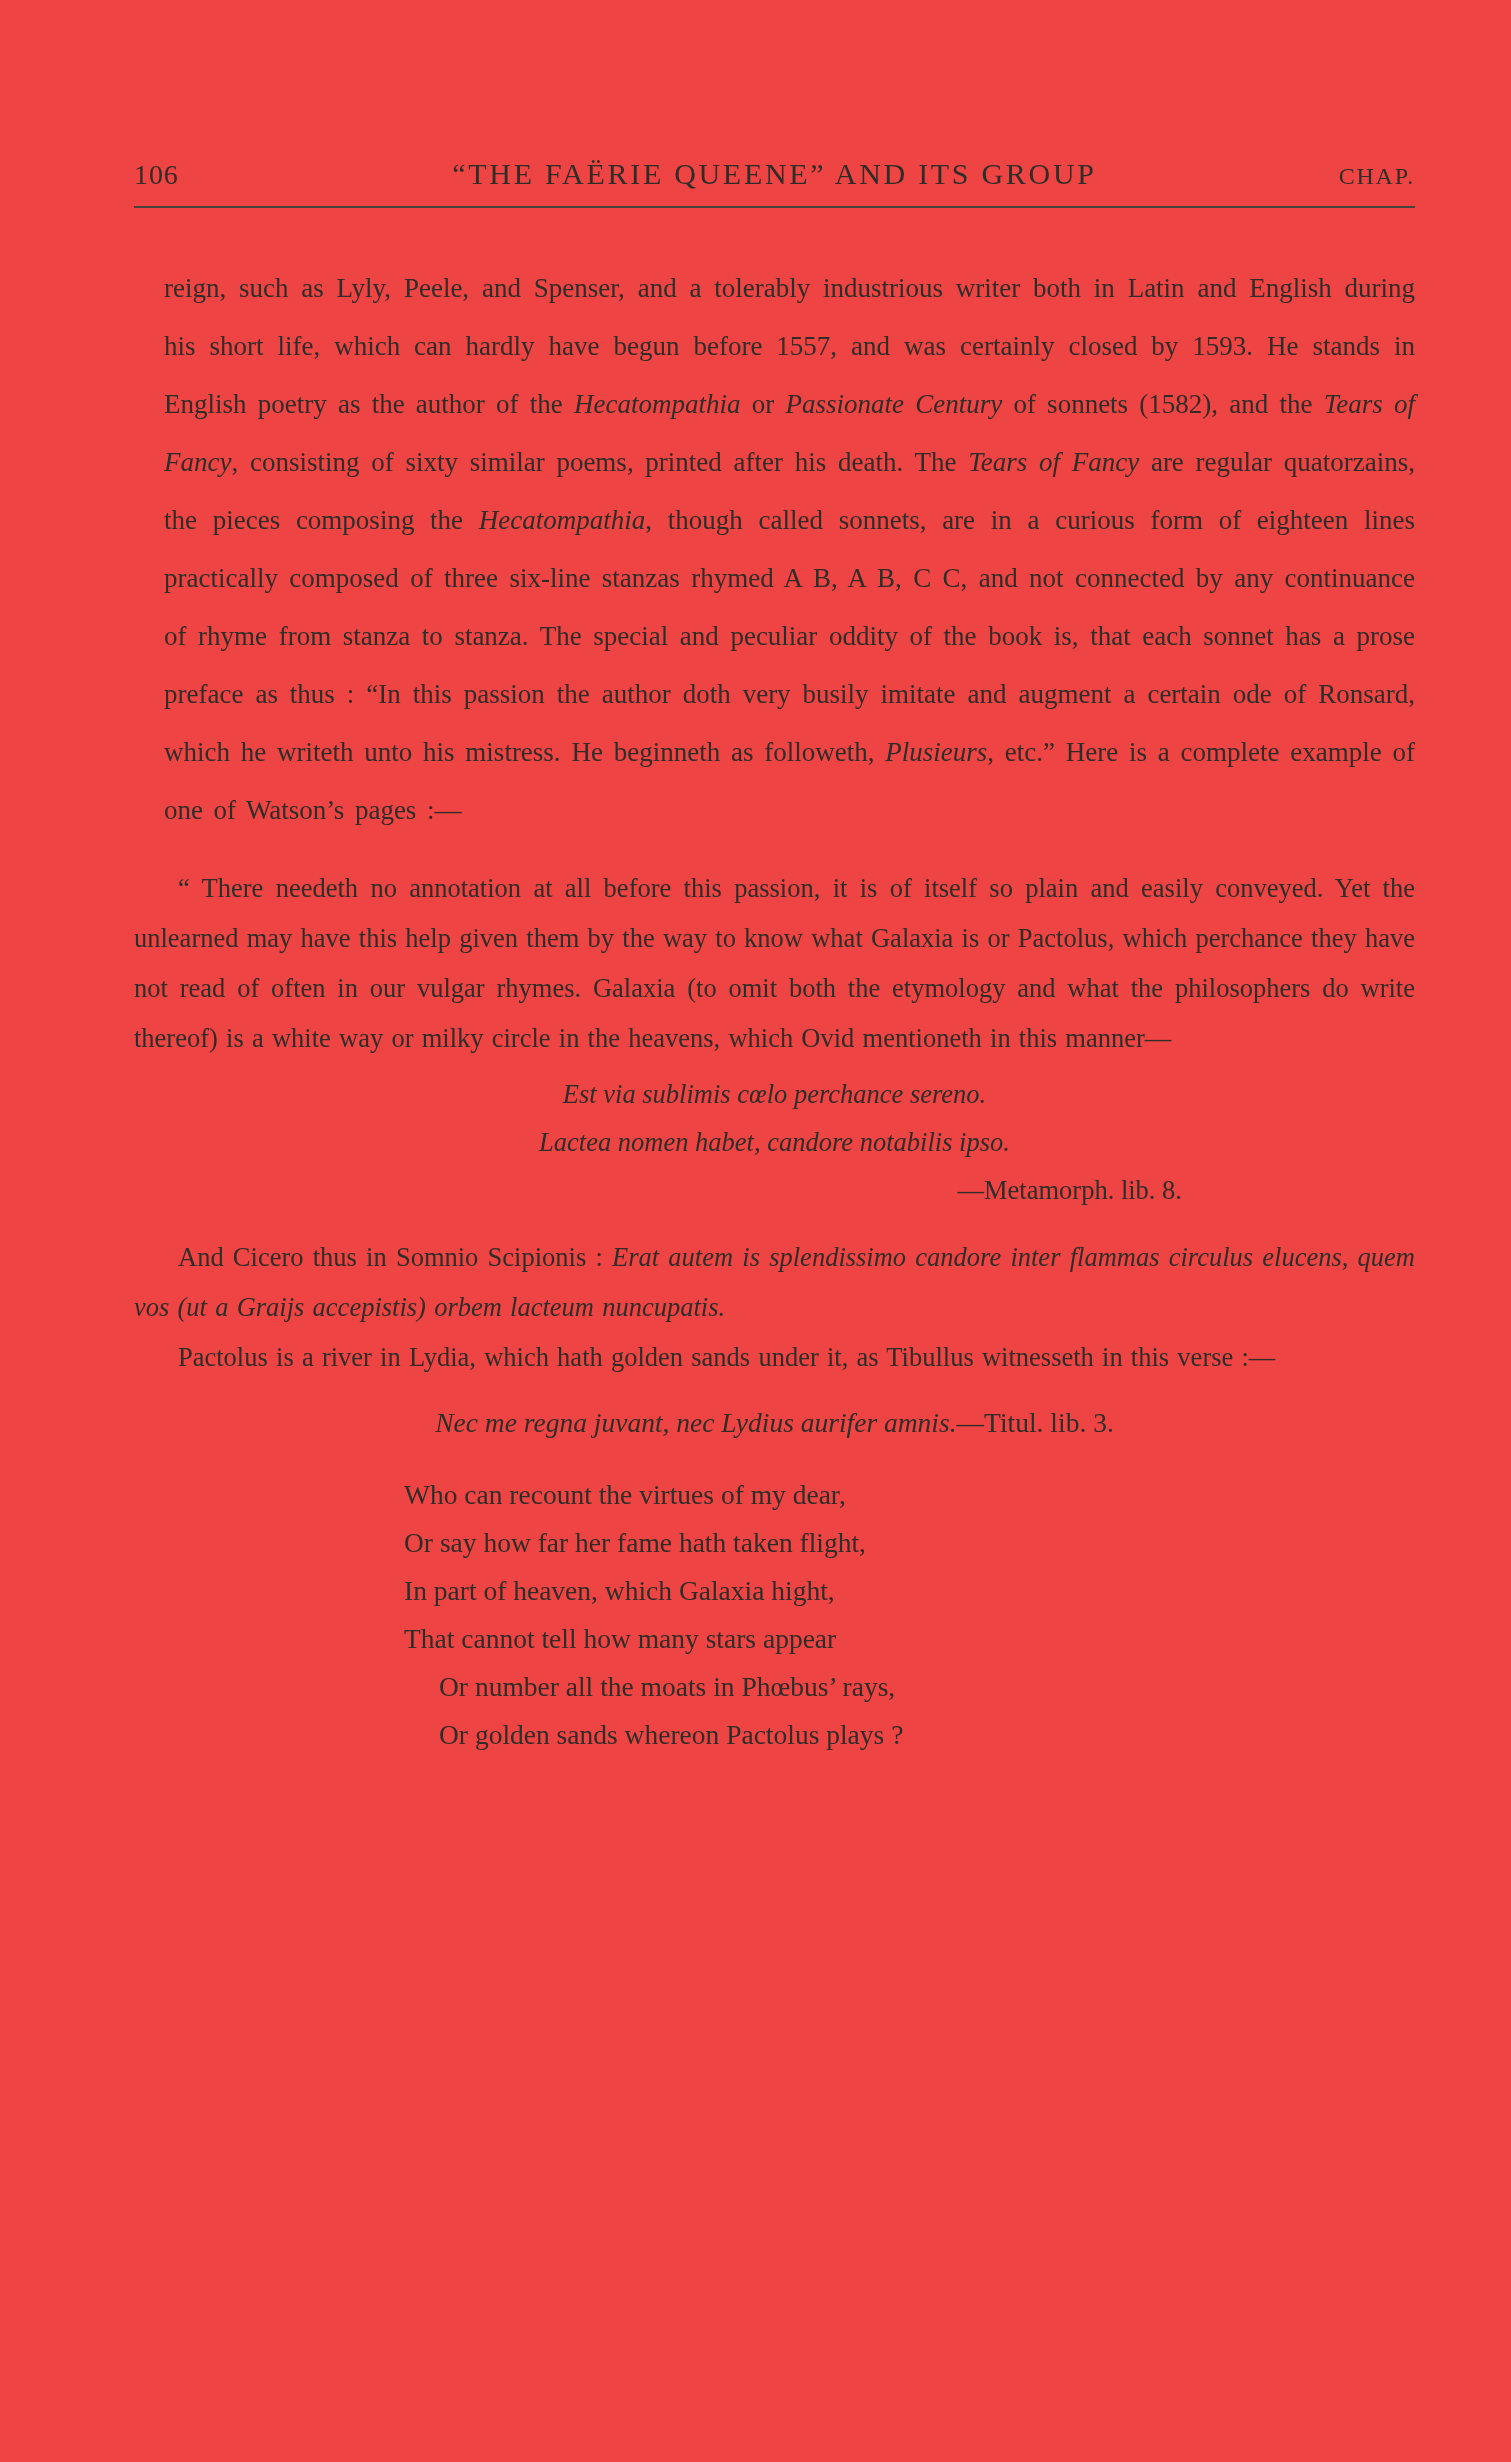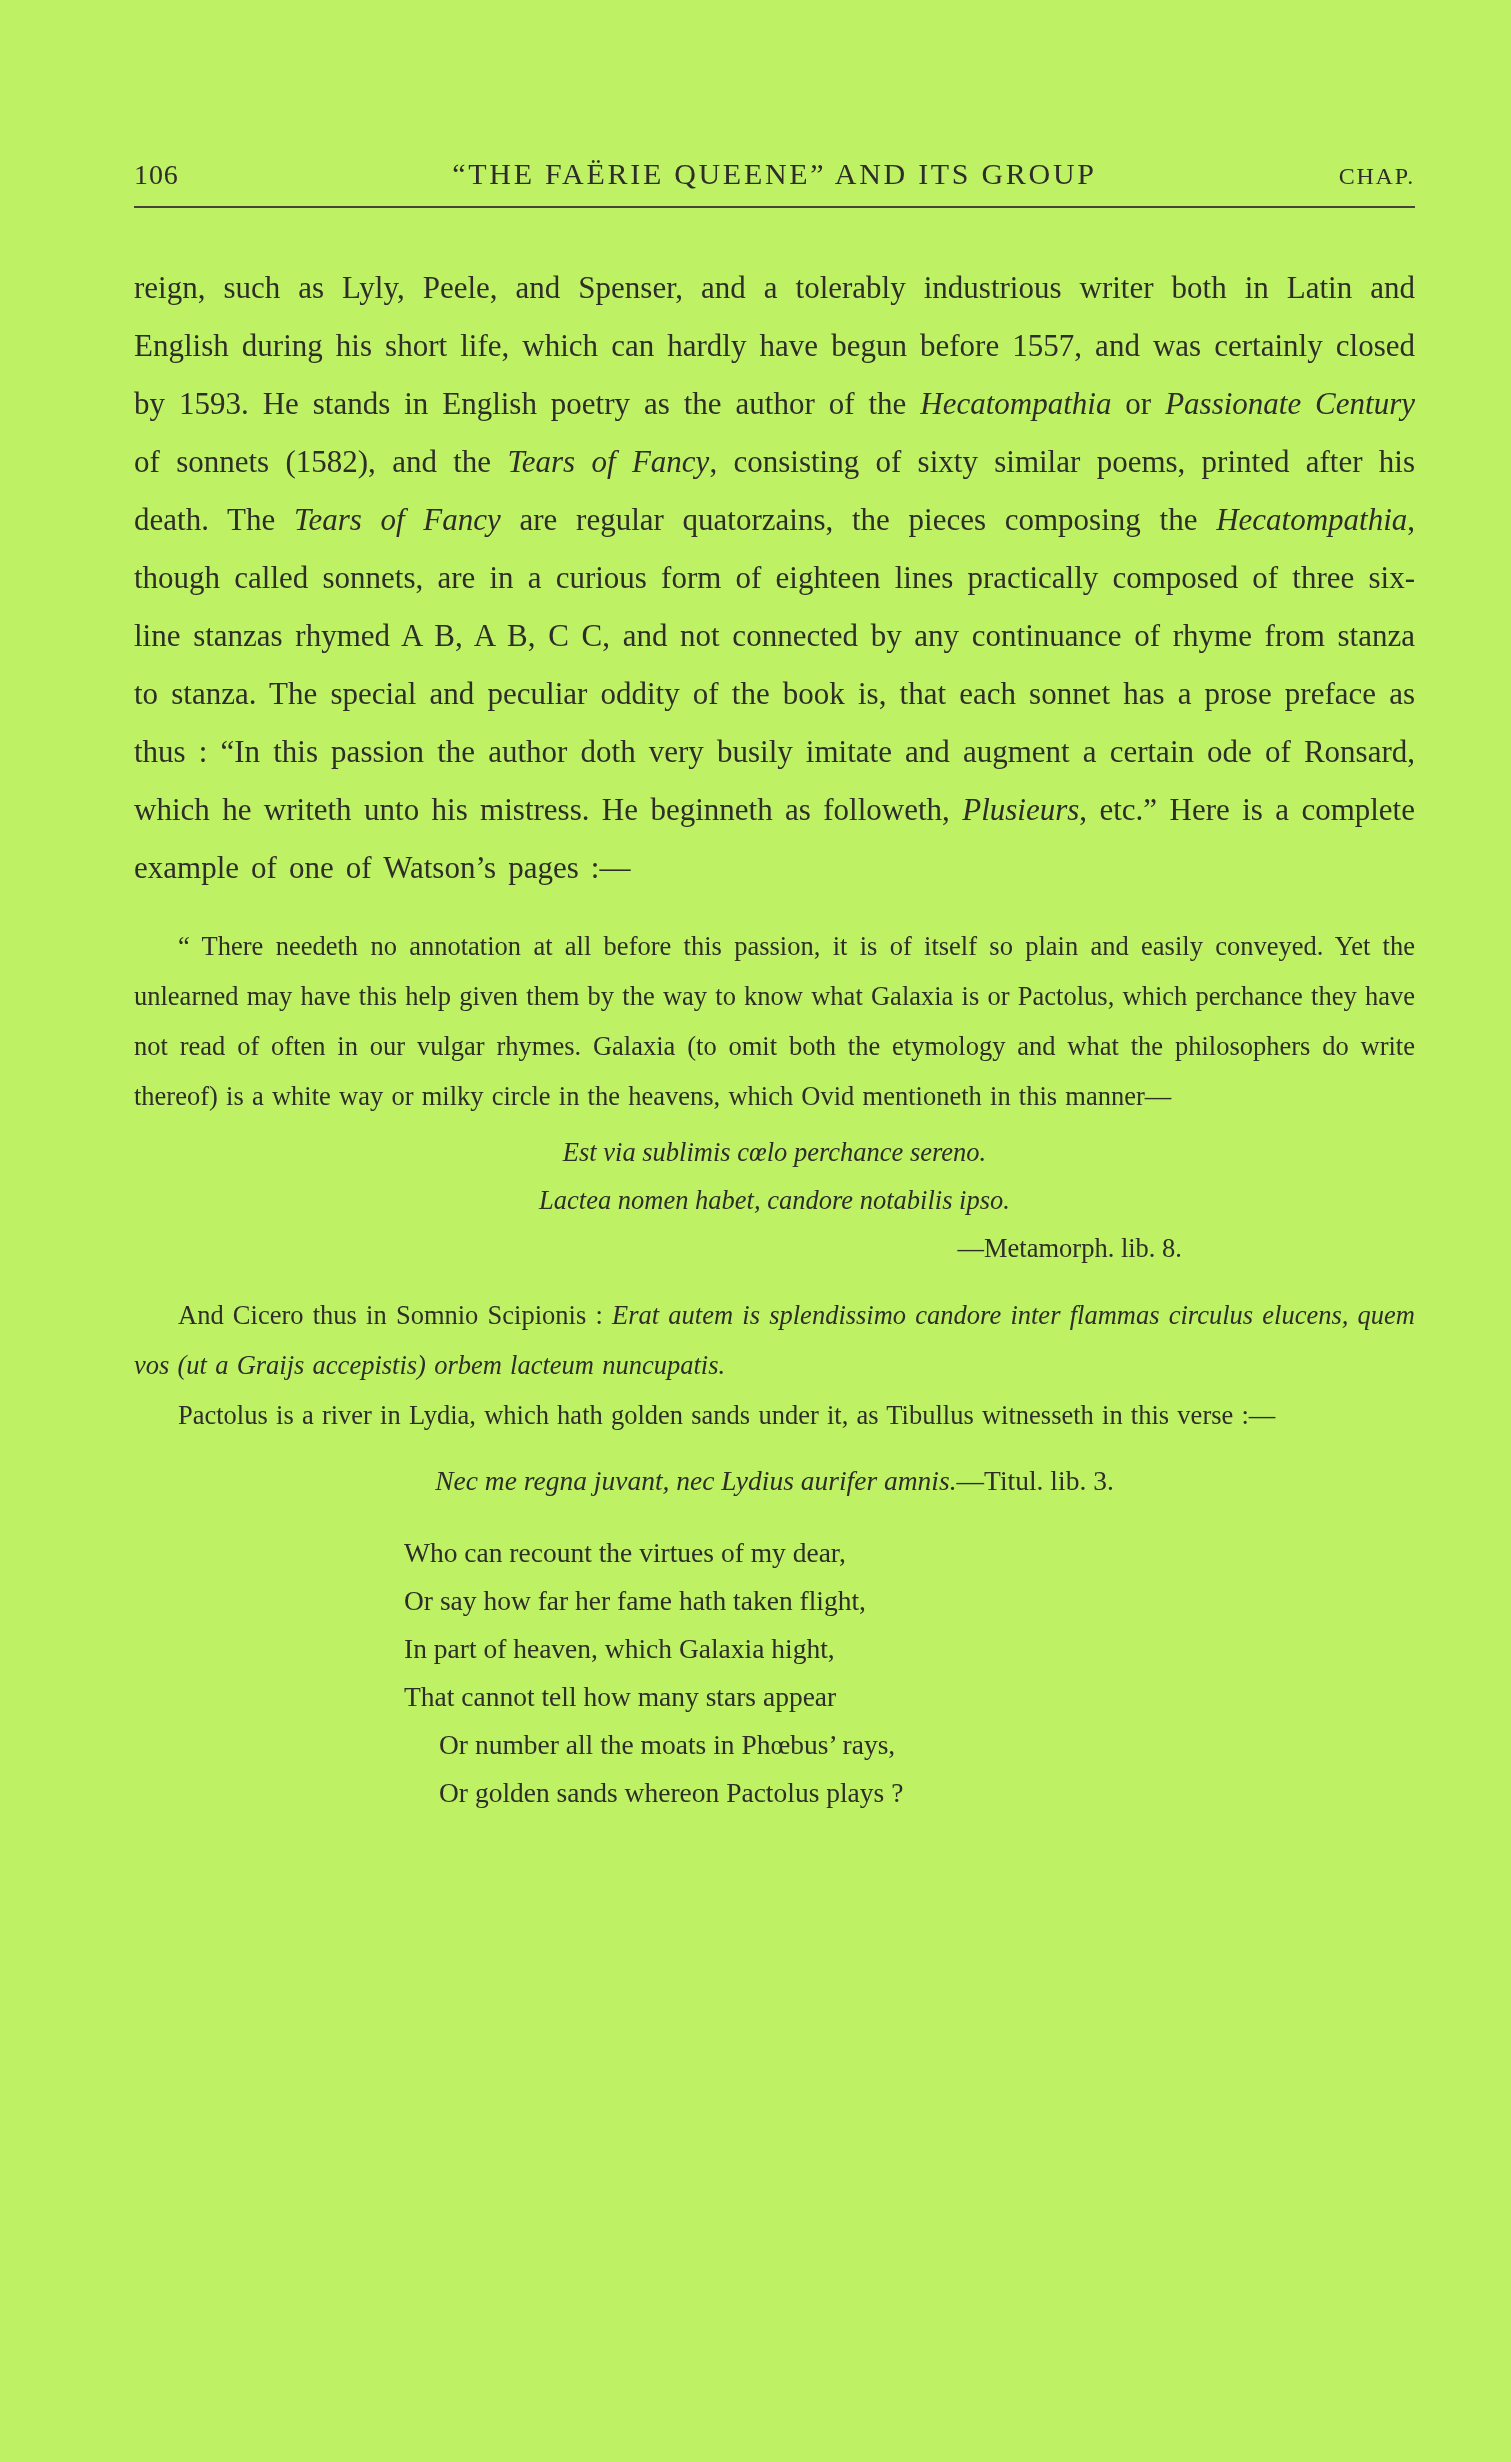--- a/index.html
+++ b/index.html
@@ -4,21 +4,21 @@
 <style>
   * { margin: 0; padding: 0; box-sizing: border-box; }
   html, body { background: #fbfaf4; }
   body {
     font-family: "Liberation Serif", "DejaVu Serif", serif;
     color: #2f2d28;
   }
   .page {
     width: 1512px;
     height: 2462px;
-    background: #bef264;
+    background: #ef4444;
     padding: 135px 97px 0 134px;
     position: relative;
     overflow: hidden;
   }
   
   .header-row {
     display: flex;
     align-items: baseline;
     justify-content: space-between;
   }
@@ -41,24 +41,25 @@
     margin-top: 28px;
   }
   .rule {
     border: none;
     border-top: 2.7px solid #46433c;
     margin-top: 14.6px;
     margin-bottom: 51px;
   }
   
   .body-text {
-    font-size: 31px;
+    font-size: 27px;
     line-height: 58px;
     text-align: justify;
     word-spacing: 0.14em;
+    margin-left: 30px;
   }
   .italic { font-style: italic; }
   .small {
     font-size: 26.5px;
     line-height: 50px;
   }
   .annotation {
     margin-top: 24px;
     text-align: justify;
     text-indent: 44px;

